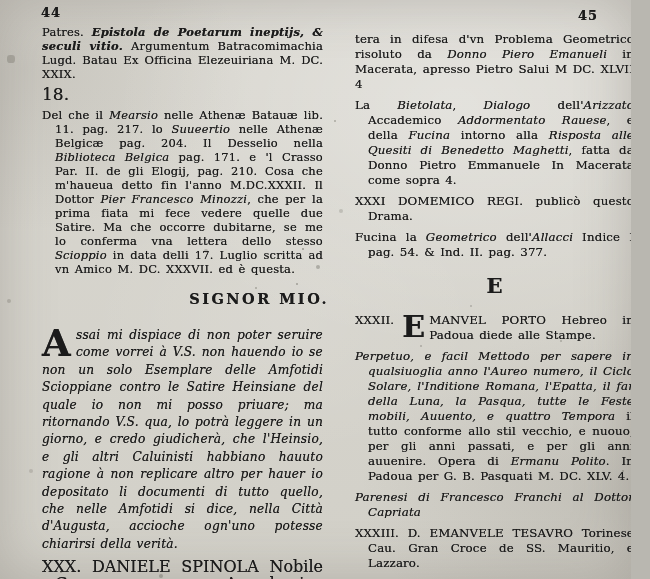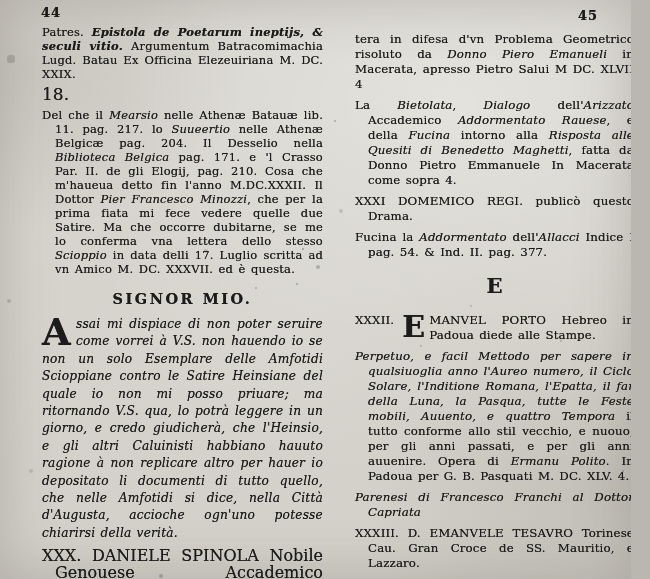--- a/index.html
+++ b/index.html
@@ -26,22 +26,22 @@
   .dense{font-size:11.5px;line-height:14px;letter-spacing:0.2px;word-spacing:1.6px;}
   .standalone{font-size:17px;line-height:15px;}
   .letter{font-size:12.2px;line-height:17.4px;letter-spacing:0.2px;word-spacing:1px;margin-top:6px;}
   .entryl{font-size:16px;line-height:16.5px;word-spacing:1px;margin-top:2px;}
   .r{font-size:11.8px;line-height:15px;letter-spacing:0.15px;word-spacing:1.4px;}
   .hang{padding-left:13px;text-indent:-13px;}
   .it{font-style:italic;}
   .bd{font-weight:bold;}
   .rm{font-style:normal;}
   .heading-sm{
-    text-align:center;font-size:14.5px;letter-spacing:2.5px;
-    margin:14px 0 9px;font-weight:bold;
+    text-align:right;font-size:14.5px;letter-spacing:2.5px;
+    margin:14px 0 20px;font-weight:bold;
   }
   .heading-e{text-align:center;font-size:21px;font-weight:bold;margin:13px 0 15px;}
   .dropcap{
     float:left;font-size:37px;line-height:29px;font-style:normal;
     padding:2px 5px 0 0;font-weight:bold;text-indent:0;
   }
   .numlbl{float:left;margin-right:8px;}
   .dc-e{float:left;font-size:30px;line-height:25px;font-weight:bold;margin:1px 4px 0 0;}
   .catchword{text-align:right;font-size:11.8px;line-height:15px;padding-right:10px;}
   .catchword-r{padding-right:36px;font-weight:bold;letter-spacing:0.3px;}
@@ -87,21 +87,21 @@
     <div class="para letter"><span class="dropcap">A</span><span class="it">ssai mi dispiace di non poter seruire come vorrei à V.S. non hauendo io se non un solo Esemplare delle Amfotidi Scioppiane contro le Satire Heinsiane del quale io non mi posso priuare; ma ritornando V.S. qua, lo potrà leggere in un giorno, e credo giudicherà, che l'Heinsio, e gli altri Caluinisti habbiano hauuto ragione à non replicare altro per hauer io depositato li documenti di tutto quello, che nelle Amfotidi si dice, nella Città d'Augusta, accioche ogn'uno potesse chiarirsi della verità.</span></div>
     <div class="para entryl hang"><span class="rm">XXX. DANIELE SPINOLA Nobile Genouese Accademico Fucinante.</span></div>
     <div class="para dense hang"><span class="rm">Il </span><span class="it">Criuello di Landino Alpesei Accademico Adormentato Rauese, e della Fucina</span><span class="rm"> nel quale si vagliano alcune cose contenute nella Let-</span></div>
 
   </div>
 
   <div class="col col-r">
     <div class="para r"><span class="rm">tera in difesa d'vn Problema Geometrico risoluto da </span><span class="it">Donno Piero Emanueli</span><span class="rm"> in Macerata, apresso Pietro Salui M DC. XLVII 4</span></div>
     <div class="para r hang"><span class="rm">La </span><span class="it">Bietolata</span><span class="rm">, </span><span class="it">Dialogo</span><span class="rm"> dell'</span><span class="it">Arizzato</span><span class="rm"> Accademico </span><span class="it">Addormentato Rauese</span><span class="rm">, e della </span><span class="it">Fucina</span><span class="rm"> intorno alla </span><span class="it">Risposta alle Quesiti di Benedetto Maghetti</span><span class="rm">, fatta da Donno Pietro Emmanuele In Macerata come sopra 4.</span></div>
     <div class="para r hang"><span class="rm">XXXI DOMEMICO REGI. publicò questo Drama.</span></div>
-    <div class="para r hang"><span class="rm">Fucina la </span><span class="it">Addormentato</span><span class="rm"> dell'</span><span class="it">Allacci</span><span class="rm"> Indice I pag. 54. &amp; Ind. II. pag. 377.</span></div>
+    <div class="para r hang"><span class="rm">Fucina la </span><span class="it">Geometrico</span><span class="rm"> dell'</span><span class="it">Allacci</span><span class="rm"> Indice I pag. 54. &amp; Ind. II. pag. 377.</span></div>
     <div class="heading-e">E</div>
     <div class="para r">
       <span class="numlbl">XXXII.</span>
       <span class="dc-e">E</span>
       <span class="rm">MANVEL PORTO Hebreo in Padoua diede alle Stampe.</span>
     </div>
     <div class="para r hang"><span class="it">Perpetuo, e facil Mettodo per sapere in qualsiuoglia anno l'Aureo numero, il Ciclo Solare, l'Inditione Romana, l'Epatta, il far della Luna, la Pasqua, tutte le Feste mobili, Auuento, e quattro Tempora</span><span class="rm"> il tutto conforme allo stil vecchio, e nuouo, per gli anni passati, e per gli anni auuenire. Opera di </span><span class="it">Ermanu Polito</span><span class="rm">. In Padoua per G. B. Pasquati M. DC. XLV. 4.</span></div>
     <div class="para r hang"><span class="it">Parenesi di Francesco Franchi al Dottor Capriata</span></div>
     <div class="para r hang"><span class="rm">XXXIII. D. EMANVELE TESAVRO Torinese Cau. Gran Croce de SS. Mauritio, e Lazzaro.</span></div>
     <div class="catchword catchword-r">L'Anno</div>

